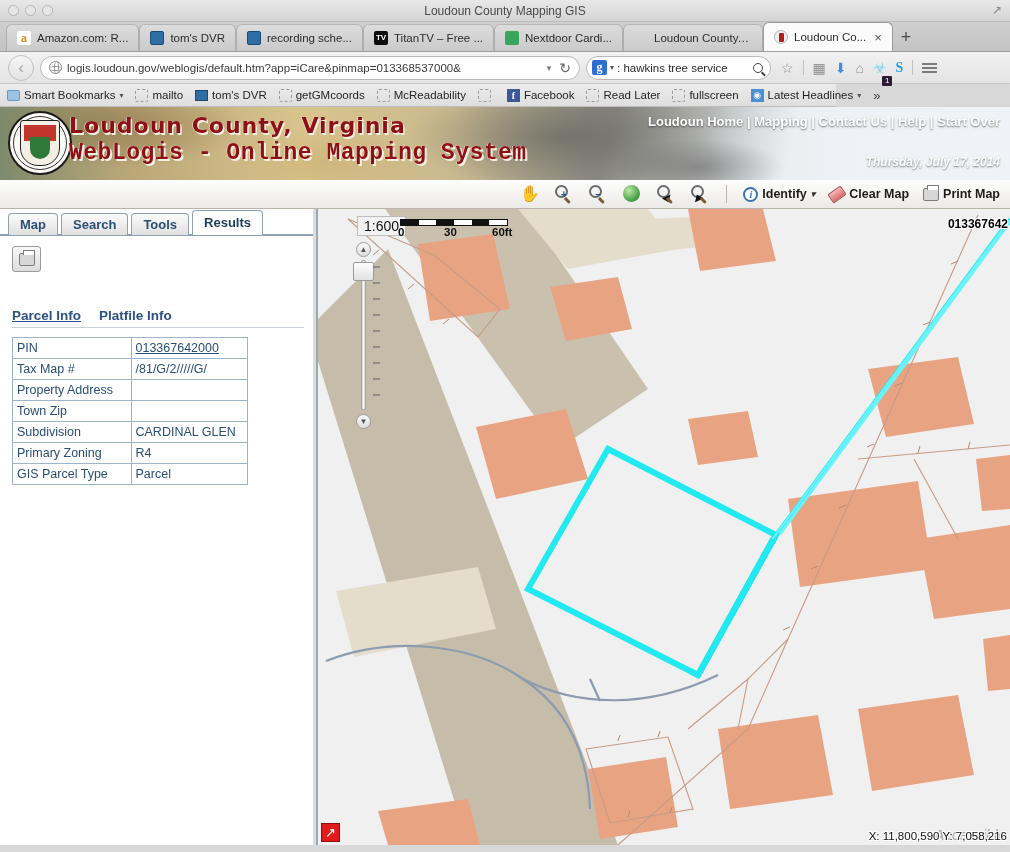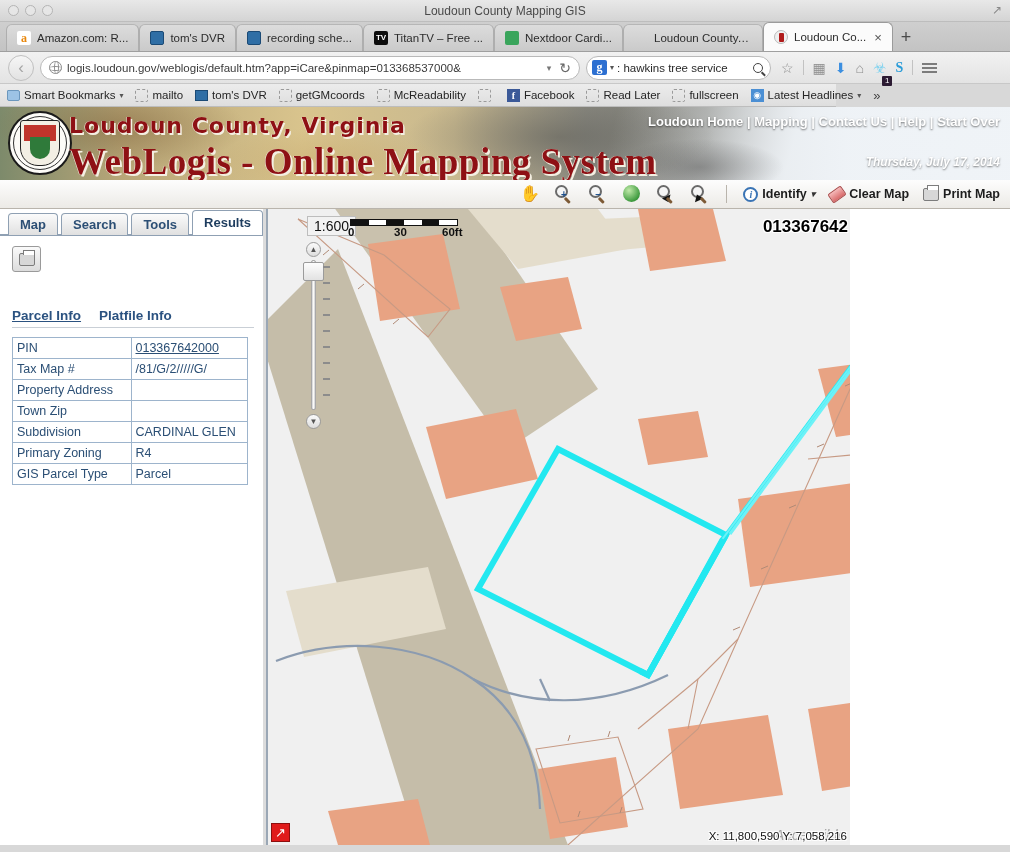--- a/index.html
+++ b/index.html
@@ -143,21 +143,21 @@
     border-radius: 3px 3px 18px 18px; position: relative; overflow: hidden; }
   .seal-in::before { content:""; position:absolute; left:3px; top:4px; right:3px; height:16px;
     background: #c0342b; }
   .seal-in::after { content:""; position:absolute; left:9px; top:16px; width:20px; height:22px;
     background: #2f7a3a; border-radius: 0 0 10px 10px; }
   .seal-ring { position:absolute; inset:3px; border-radius:50%; border:1px solid #333; }
   .banner-title { position: absolute; left: 69px; top: 6px; }
   .bt1 { font-family: "DejaVu Sans", sans-serif; font-weight: bold; font-size: 22px;
     color: #8e1014; letter-spacing: 1px;
     text-shadow: 1.5px 1.5px 0 #f4efe2, -0.5px -0.5px 0 #f4efe2; }
-  .bt2 { font-family: Liberation Serif, serif; font-weight: bold; font-size: 37px;
+  .bt2 { font-family: Liberation Mono, monospace; font-weight: bold; font-size: 23px;
     color: #8e1014; letter-spacing: .5px; margin-top: 2px;
     text-shadow: 2px 2px 0 #f4efe2, -0.5px -0.5px 0 #f4efe2; }
   .banner-links { position: absolute; right: 10px; top: 7px; font-size: 13px;
     font-weight: bold; color: #fff; text-shadow: 0 1px 2px rgba(0,0,0,.55); }
   .banner-links a { color: #fff; text-decoration: none; }
   .banner-date { position: absolute; right: 10px; top: 48px; font-size: 12px;
     font-style: italic; font-weight: bold; color: #fff;
     text-shadow: 0 1px 2px rgba(0,0,0,.5); }
 
   .gis-toolbar { height: 29px; width: 1010px;
@@ -183,21 +183,21 @@
     border: 2px solid #3a74b5; color: #3a74b5; font-size: 10px; font-weight: bold;
     text-align: center; line-height: 12px; font-family: "Liberation Serif", serif; }
   .eraser { width: 16px; height: 11px; background: linear-gradient(#f6b9b9,#d86a6a);
     border: 1px solid #a84545; transform: rotate(-35deg); border-radius: 2px; }
   .printer { width: 16px; height: 13px; background: #d7d7d7; border: 1px solid #7c7c7c;
     border-radius: 2px; position: relative; }
   .printer::before { content:""; position:absolute; left:3px; top:-4px; width:10px; height:4px;
     background:#fff; border:1px solid #7c7c7c; border-bottom:none;}
   .caret-dn { font-size: 9px; color: #333; }
 
-  .body-row { display: flex; width: 850px; height: 636px; }
+  .body-row { display: flex; width: 1010px; height: 636px; }
 
   
   .sidebar { width: 318px; height: 636px; background: #fff; position: relative;
     border-right: 2px solid #9aa7b5; }
   .tabs-gis { display: flex; align-items: flex-end; height: 26px; padding-left: 8px;
     background: #fff; }
   .gtab { height: 22px; padding: 0 11px; font-size: 13px; font-weight: bold;
     color: #2c4f75; background: linear-gradient(#fbfbfb,#e0e0e0);
     border: 1px solid #8fa0b3; border-bottom: none; border-radius: 4px 4px 0 0;
     line-height: 21px; margin-right: 3px; }
@@ -239,21 +239,21 @@
   .sl-btn { position: absolute; left: 11px; width: 15px; height: 15px; border-radius: 50%;
     background: linear-gradient(#fbfbfb,#dddddd); border: 1px solid #9b9b9b;
     font-size: 8px; text-align: center; line-height: 13px; color: #555; }
   .sl-up { top: 0; } .sl-dn { top: 172px; }
   .sl-thumb { position: absolute; left: 8px; top: 20px; width: 21px; height: 19px;
     background: linear-gradient(#fdfdfd,#e2e2e2); border: 1px solid #9b9b9b;
     border-radius: 2px; }
   .sl-ticks { position: absolute; left: 28px; top: 24px; }
   .sl-ticks i { display: block; width: 7px; height: 2px; background: #8c8c8c;
     margin-bottom: 14px; }
-  .pin-label { position: absolute; right: 2px; top: 8px; font-size: 17px;
+  .pin-label { position: absolute; right: 2px; top: 8px; font-size: 12px;
     font-weight: bold; color: #000; z-index: 9;
     text-shadow: 1px 1px 0 #fff, -1px -1px 0 #fff, 1px -1px 0 #fff, -1px 1px 0 #fff; }
   .coords { position: absolute; right: 3px; bottom: 3px; font-size: 11.5px; color: #111;
     z-index: 9; white-space: nowrap;
     text-shadow: 1px 1px 0 #fff, -1px -1px 0 #fff, 1px -1px 0 #fff, -1px 1px 0 #fff; }
   .watermark { position: absolute; right: 4px; bottom: 2px; font-size: 15px;
     font-style: italic; color: #a7a7a7; z-index: 8; white-space: nowrap; }
   .ovbtn { position: absolute; left: 3px; bottom: 3px; width: 19px; height: 19px;
     background: #e01b1b; border: 1px solid #8d0f0f; z-index: 9;
     display:flex; align-items:center; justify-content:center; color:#fff; font-size:13px; }

